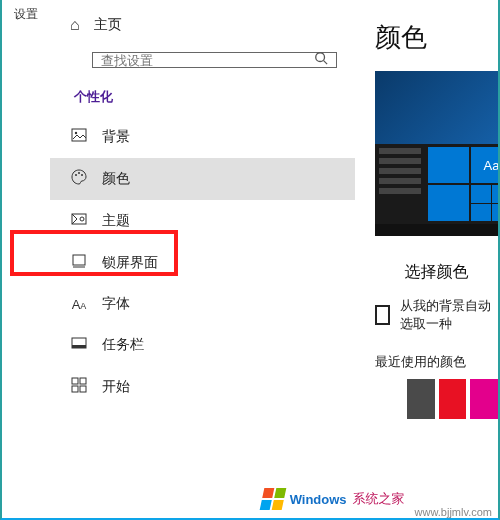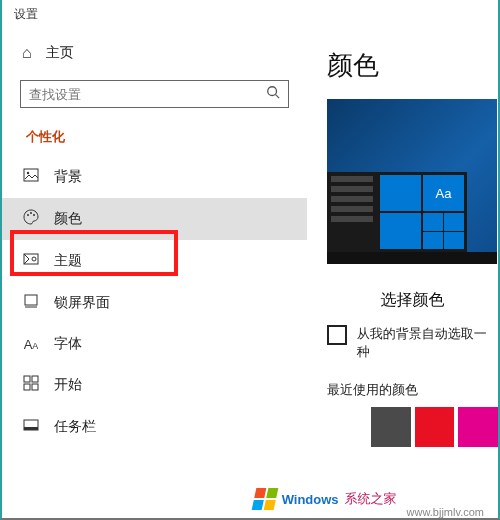--- a/index.html
+++ b/index.html
@@ -1,49 +1,49 @@
 <!DOCTYPE html>
 <html><head>
   <meta charset="utf-8">
   <style>
     * { margin: 0; padding: 0; box-sizing: border-box; }
     body { font-family: "Microsoft YaHei", "Segoe UI", sans-serif; width: 500px; height: 520px; overflow: hidden; background: #fff; position: relative; }
-    .window { width: 500px; height: 520px; display: flex; flex-direction: column; border-left: 2px solid #2aa0a0; border-right: 2px solid #2aa0a0; border-bottom: 2px solid #737373; }
+    .window { width: 500px; height: 520px; display: flex; flex-direction: row; border-left: 2px solid #2aa0a0; border-right: 2px solid #2aa0a0; border-bottom: 2px solid #0ea5e9; }
     .title-bar { height: 28px; font-size: 12px; color: #333; padding: 6px 12px; background: #fff; }
     .body { display: flex; flex: 1; overflow: hidden; }
     .sidebar { width: 305px; background: #fff; display: flex; flex-direction: column; padding: 8px 0; }
     .home-item { display: flex; align-items: center; padding: 8px 20px; font-size: 14px; color: #222; gap: 14px; cursor: pointer; }
     .search-wrap { padding: 10px 18px 14px 18px; }
-    .search-box { display: flex; align-items: center; border: 1px solid #666; height: 28px; padding: 0 8px; background: #fff; }
+    .search-box { display: flex; align-items: center; border: 1px solid #666; height: 16px; padding: 0 8px; background: #fff; margin-left: 24px; }
     .search-box input { flex: 1; border: none; outline: none; font-size: 13px; font-family: inherit; color: #333; background: transparent; }
     .search-box .ic { color: #555; }
-    .section-label { font-size: 13px; font-weight: 600; color: #c2410c; padding: 6px 20px 10px 24px; }
+    .section-label { font-size: 13px; font-weight: 600; color: #4c1d95; padding: 6px 20px 10px 24px; }
     .nav-item { display: flex; align-items: center; padding: 11px 20px; font-size: 14px; color: #222; gap: 14px; cursor: pointer; position: relative; }
     .nav-item.selected { background: #e0e0e0; }
     .nav-item .ic { width: 18px; text-align: center; }
     .highlight-box { position: absolute; left: 10px; top: 230px; width: 168px; height: 46px; border: 4px solid #ff1a1a; pointer-events: none; }
     .content { flex: 1; padding: 20px 0 0 20px; background: #fff; overflow: hidden; }
     .content h1 { font-size: 26px; font-weight: 400; color: #111; margin-bottom: 16px; }
     .preview { width: 170px; height: 165px; background: linear-gradient(135deg, #0a3a6a 0%, #1560a8 60%, #0d4b8a 100%); position: relative; overflow: hidden; }
     .preview-taskbar { position: absolute; bottom: 0; left: 0; right: 0; height: 12px; background: #111; }
     .preview-start { position: absolute; bottom: 12px; left: 0; width: 140px; height: 80px; background: #1a1a1a; display: flex; }
     .preview-start-list { width: 50px; background: #1a1a1a; display: flex; flex-direction: column; justify-content: flex-start; padding: 4px; gap: 4px; }
     .preview-start-list div { height: 6px; background: #444; }
     .preview-tiles { flex: 1; display: grid; grid-template-columns: 1fr 1fr; grid-template-rows: 1fr 1fr; gap: 2px; padding: 3px; }
     .tile { background: #0078d4; }
     .tile.aa { display: flex; align-items: center; justify-content: center; color: #fff; font-size: 13px; }
     .tile.half { display: grid; grid-template-columns: 1fr 1fr; grid-template-rows: 1fr 1fr; gap: 1px; background: transparent; }
     .tile.half div { background: #0078d4; }
     .choose-color { font-size: 16px; color: #111; margin: 26px 0 14px 0; text-align: center; }
-    .checkbox-row { display: flex; align-items: flex-start; gap: 10px; font-size: 13px; color: #222; margin-bottom: 20px; }
+    .checkbox-row { display: flex; align-items: center; gap: 10px; font-size: 13px; color: #222; margin-bottom: 20px; }
     .cb { width: 20px; height: 20px; border: 2px solid #222; background: #fff; }
     .recent-label { font-size: 13px; color: #222; margin-bottom: 8px; }
     .swatches { display: flex; gap: 4px; }
     .swatch { width: 40px; height: 40px; }
-    .watermark { position: absolute; right: 16px; bottom: 2px; display: flex; align-items: center; gap: 6px; font-size: 13px; }
+    .watermark { position: absolute; right: 8px; bottom: 2px; display: flex; align-items: center; gap: 6px; font-size: 13px; }
     .watermark .wm-logo { width: 22px; height: 22px; display: grid; grid-template-columns: 1fr 1fr; grid-template-rows: 1fr 1fr; gap: 2px; transform: skewX(-12deg); }
     .watermark .wm-logo div:nth-child(1){background:#f25022;} .watermark .wm-logo div:nth-child(2){background:#7fba00;} .watermark .wm-logo div:nth-child(3){background:#00a4ef;} .watermark .wm-logo div:nth-child(4){background:#ffb900;}
     .watermark .t1 { color: #1470c7; font-weight: 600; }
     .watermark .t2 { color: #be185d; }
     .watermark .t3 { color: #888; font-size: 11px; margin-left: 4px; margin-top: 26px; }
     .home-ic, .ic { font-size: 16px; color: #333; }
   </style>
 </head>
 <body>
 
@@ -113,37 +113,37 @@
       </div>
 
       <div class="nav-item">
         <span class="ic" style="font-size:13px;">A<span style="font-size:9px;">A</span></span>
         <span>字体</span>
       </div>
 
       <div class="nav-item">
         <span class="ic">
           <svg width="16" height="16" viewBox="0 0 16 16">
+              <rect x="1" y="3" width="14" height="10" fill="none" stroke="#333"></rect>
+              <rect x="1" y="10" width="14" height="3" fill="#333"></rect>
+            </svg>
+        </span>
+        <span>任务栏</span>
+      </div>
+
+      <div class="nav-item">
+        <span class="ic">
+          <svg width="16" height="16" viewBox="0 0 16 16">
               <rect x="1" y="1" width="6" height="6" fill="none" stroke="#333"></rect>
               <rect x="9" y="1" width="6" height="6" fill="none" stroke="#333"></rect>
               <rect x="1" y="9" width="6" height="6" fill="none" stroke="#333"></rect>
               <rect x="9" y="9" width="6" height="6" fill="none" stroke="#333"></rect>
             </svg>
         </span>
         <span>开始</span>
-      </div>
-
-      <div class="nav-item">
-        <span class="ic">
-          <svg width="16" height="16" viewBox="0 0 16 16">
-              <rect x="1" y="3" width="14" height="10" fill="none" stroke="#333"></rect>
-              <rect x="1" y="10" width="14" height="3" fill="#333"></rect>
-            </svg>
-        </span>
-        <span>任务栏</span>
       </div>
     </div>
 
     <div class="content">
       <h1>颜色</h1>
       <div class="preview">
         <div class="preview-start">
           <div class="preview-start-list">
             <div></div>
               <div></div>

